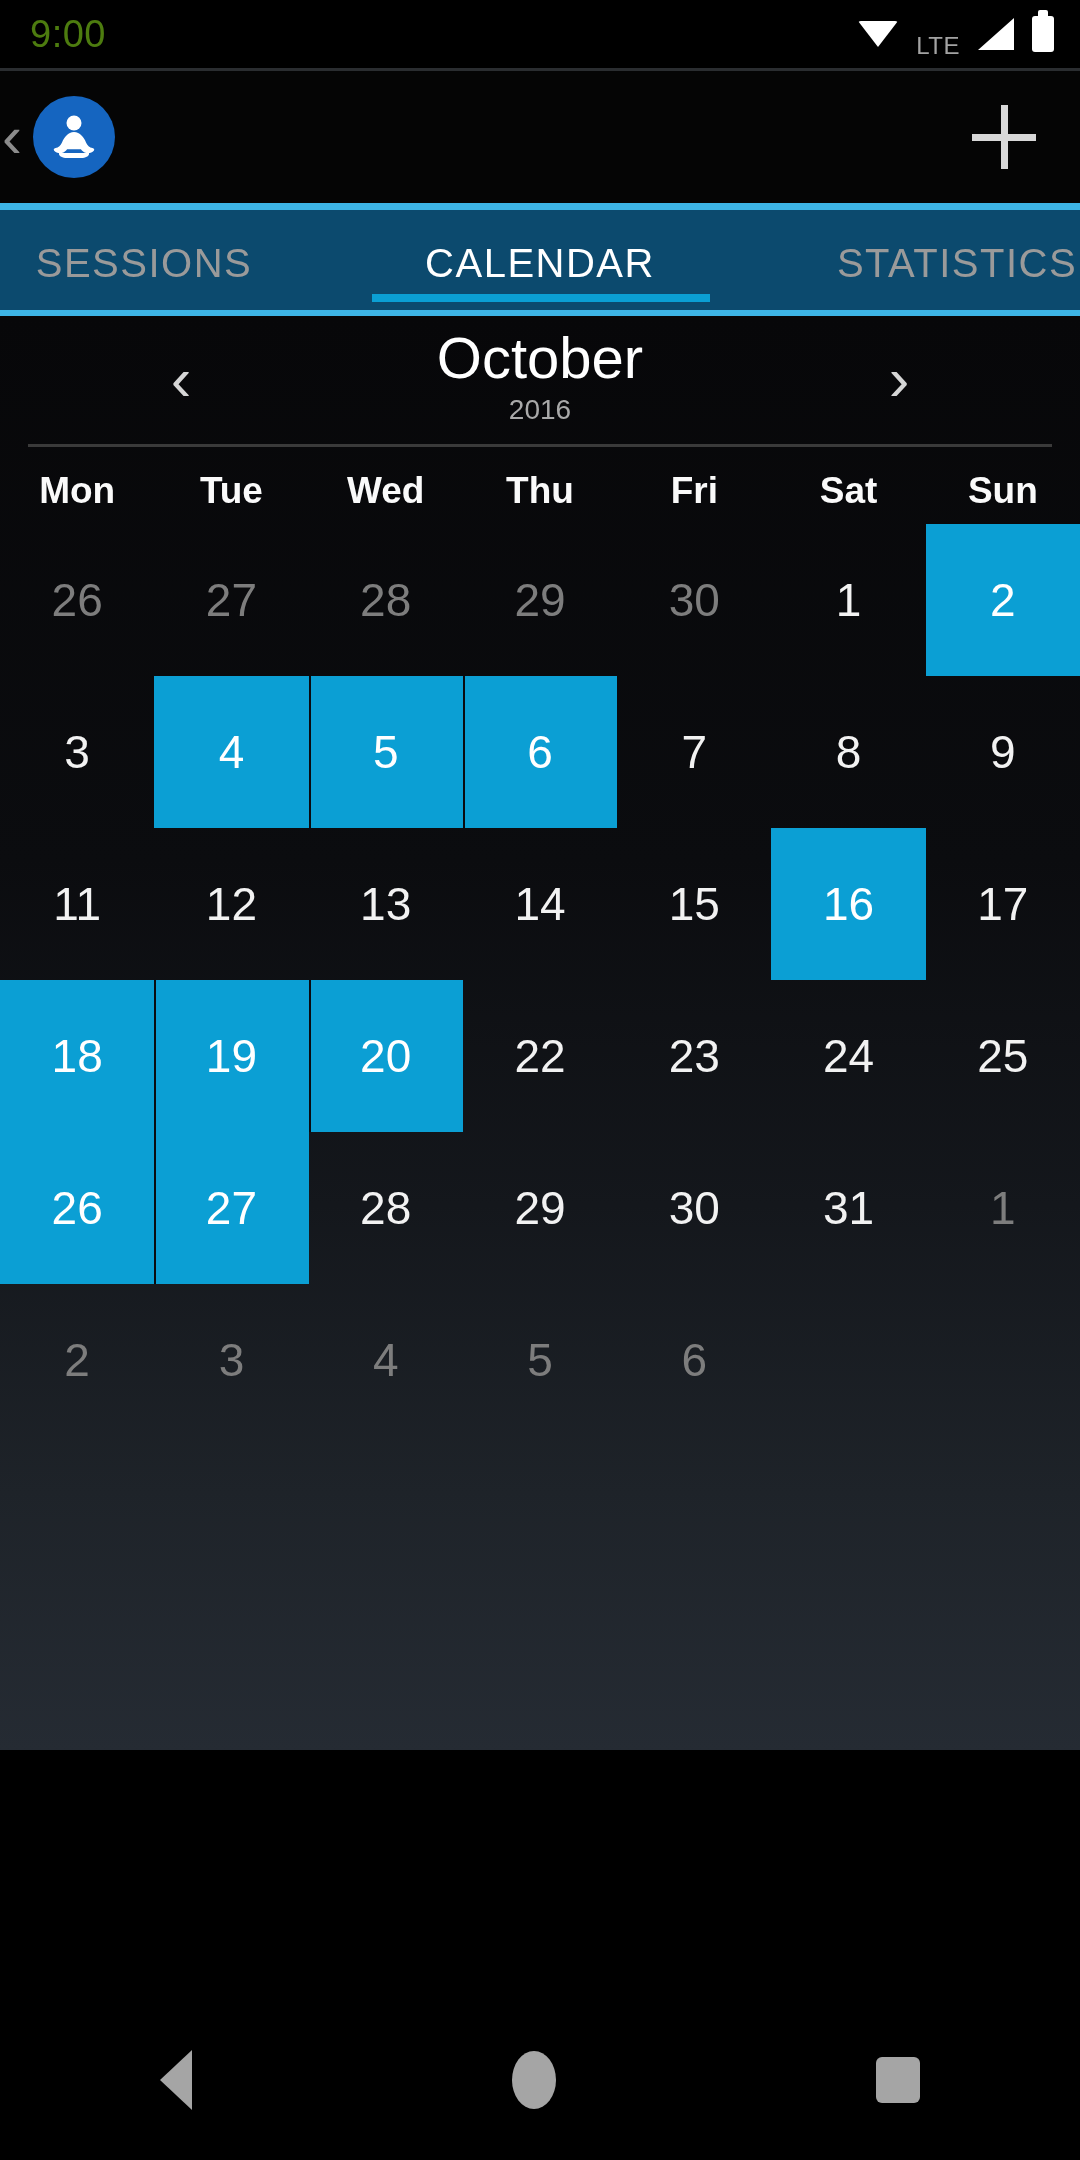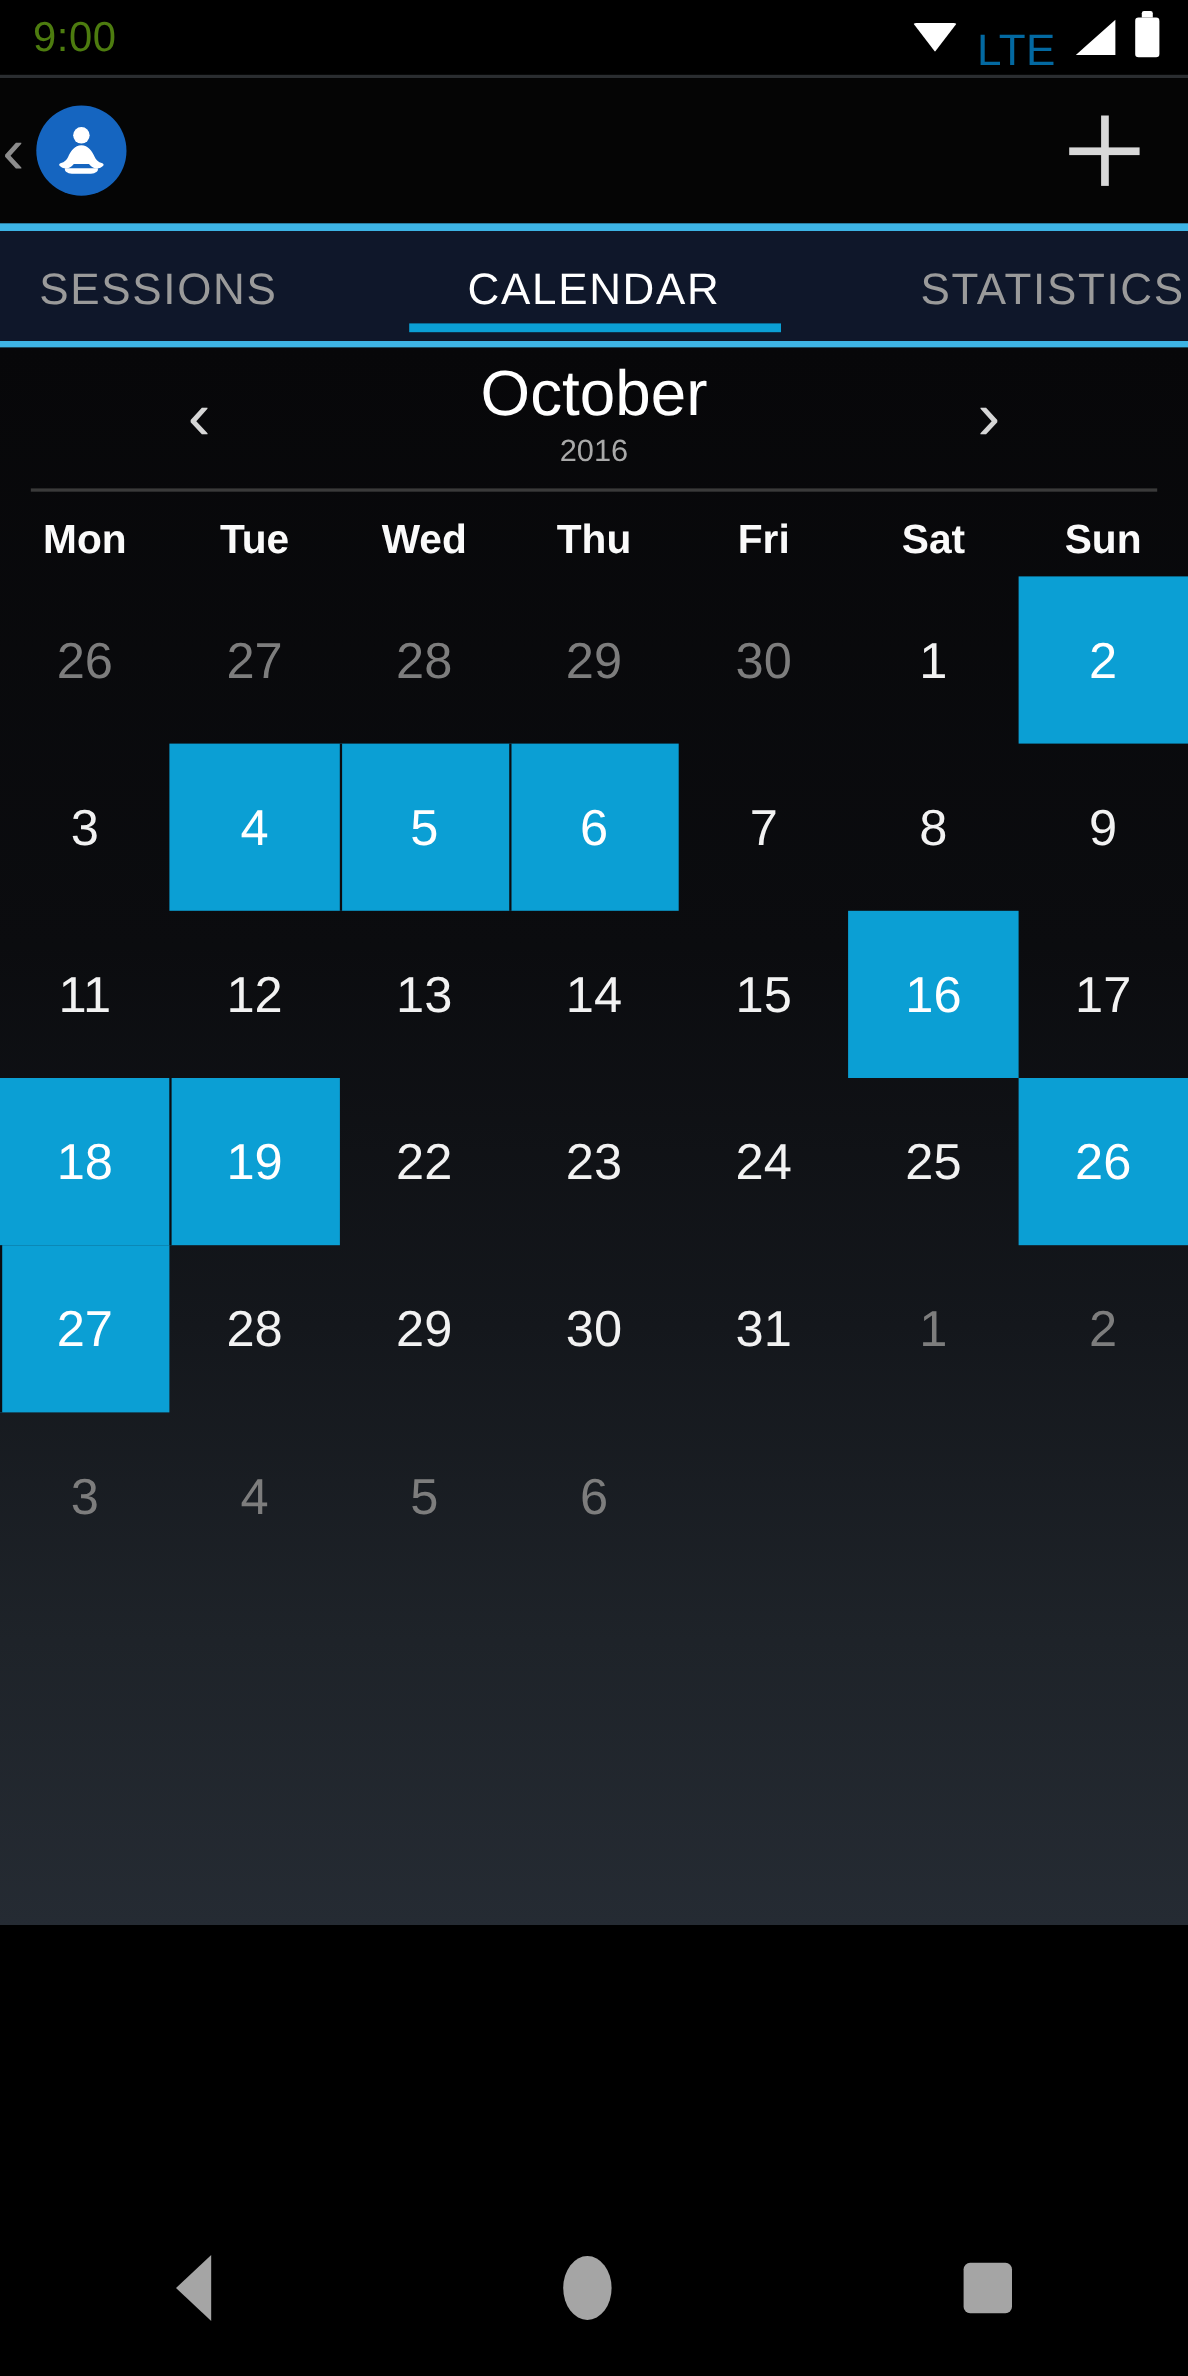--- a/index.html
+++ b/index.html
@@ -18,21 +18,21 @@
     padding:0 26px 0 30px;
   }
   .status-clock{ color:#4d7c0f; font-size:38px; letter-spacing:.5px; }
   .status-right{ margin-left:auto; display:flex; align-items:center; gap:18px; }
   .ico-wifi{ width:40px; height:30px; position:relative; }
   .ico-wifi:before{
     content:""; position:absolute; left:0; top:2px;
     border-left:20px solid transparent; border-right:20px solid transparent;
     border-top:26px solid #fff; border-radius:3px;
   }
-  .lte-text{ color:#0369a1; font-size:40px; letter-spacing:.5px;margin-top:24px; }
+  .lte-text{ color:#a3a3a3; font-size:24px; letter-spacing:.5px;margin-top:24px; }
   .ico-signal{ width:36px; height:32px; }
   .ico-signal:before{
     content:""; display:block; width:0; height:0;
     border-left:36px solid transparent; border-bottom:32px solid #fff;
   }
   .ico-battery{ width:22px; height:36px; background:#fff; border-radius:3px; position:relative; }
   .ico-battery:before{
     content:""; position:absolute; top:-6px; left:6px; width:10px; height:6px;
     background:#fff; border-radius:2px 2px 0 0;
   }
@@ -68,21 +68,21 @@
   .add-btn:before{ left:50%; top:8px; width:7px; height:64px; margin-left:-3px; }
   .add-btn:after{ top:50%; left:8px; height:7px; width:64px; margin-top:-3px; }
 
   .appbar-accent{
     position:absolute; top:203px; left:0; width:1080px; height:7px; background:#3DB4E5;
   }
 
   
   .tabbar{
     position:absolute; top:210px; left:0; width:1080px; height:106px;
-    background:#0f172a;
+    background:#0c4a6e;
   }
   .tab{
     position:absolute; top:0; height:106px;
     display:flex; align-items:center; justify-content:center;
     font-size:40px; letter-spacing:1.5px;
   }
   .tab-sessions{ left:-42px; width:372px; color:#9a9a9a; }
   .tab-calendar{ left:330px; width:420px; color:#ffffff; }
   .tab-statistics{ left:750px; width:414px; color:#9a9a9a; }
   .tab-indicator{
@@ -283,20 +283,23 @@
         </div>
         <div class="cell" style="--accent: #0B9FD4;">
           <span>17</span>
         </div>
         <div class="cell marked" style="--accent: #0B9FD4;">
           <span>18</span>
         </div>
         <div class="cell marked sep-left" style="--accent: #0B9FD4;">
           <span>19</span>
         </div>
+        <div class="cell marked sep-left" style="--accent: #0B9FD4;">
+          <span>20</span>
+        </div>
         <div class="cell" style="--accent: #0B9FD4;">
           <span>22</span>
         </div>
         <div class="cell" style="--accent: #0B9FD4;">
           <span>23</span>
         </div>
         <div class="cell" style="--accent: #0B9FD4;">
           <span>24</span>
         </div>
         <div class="cell" style="--accent: #0B9FD4;">

